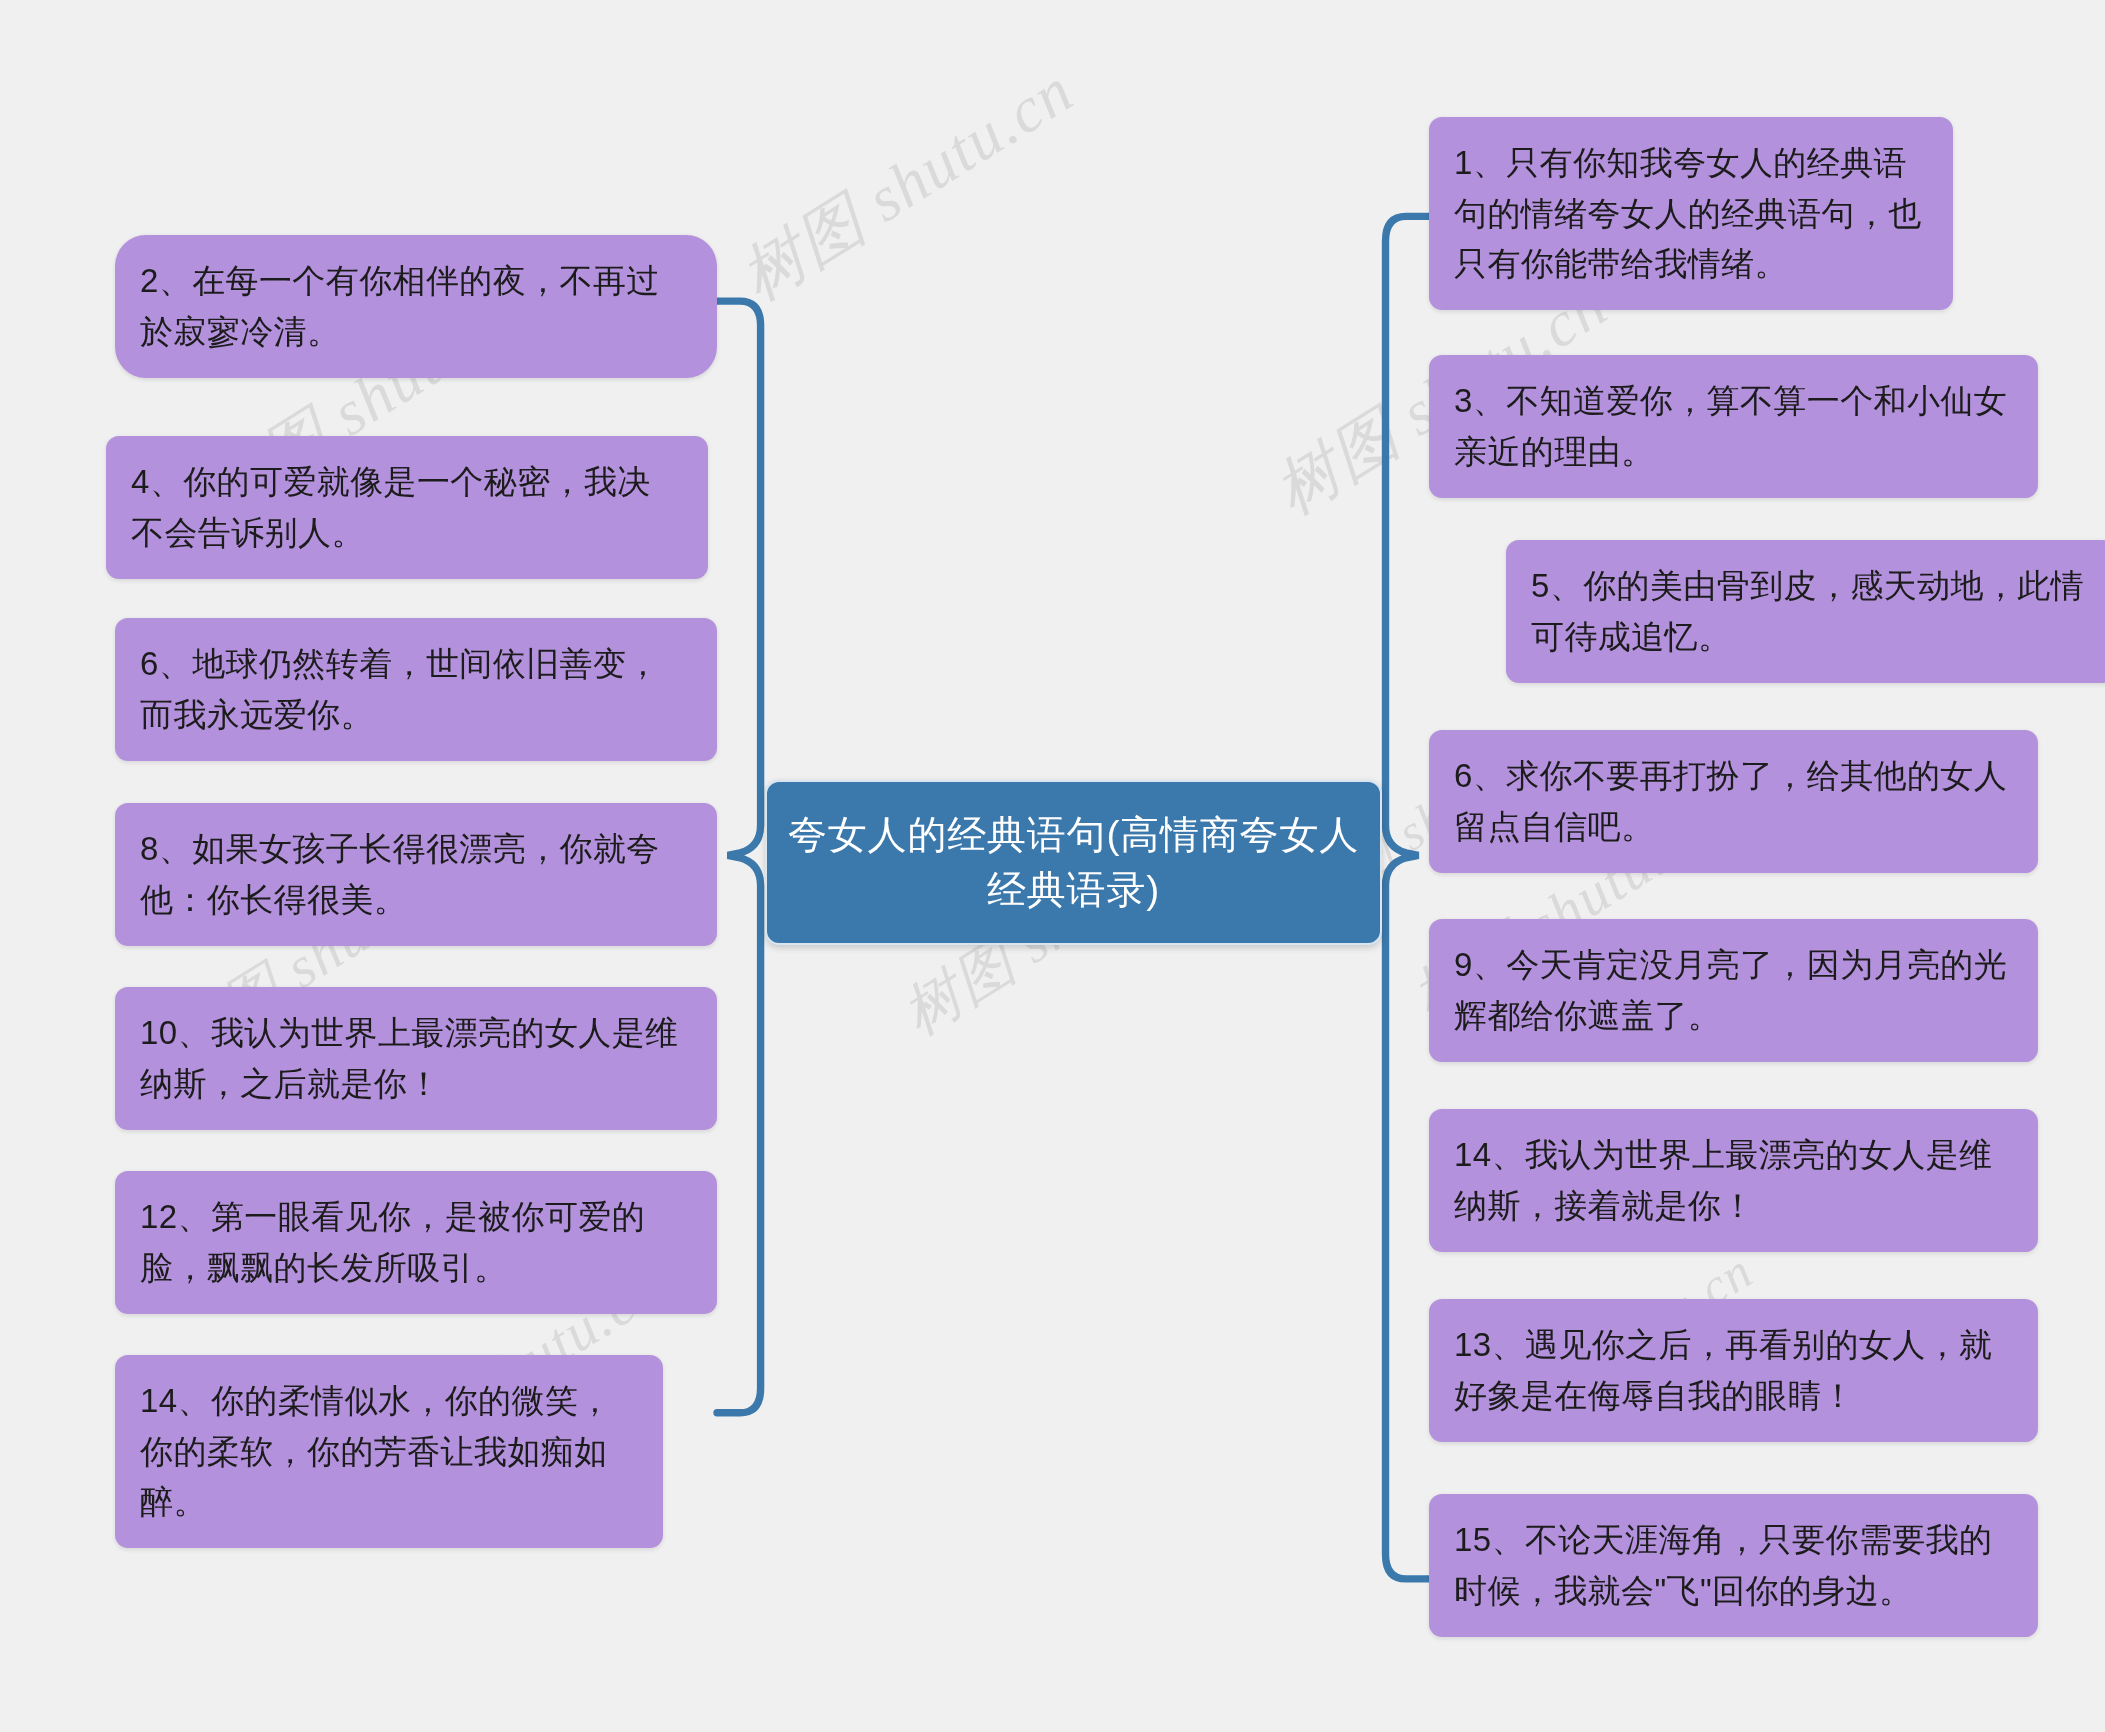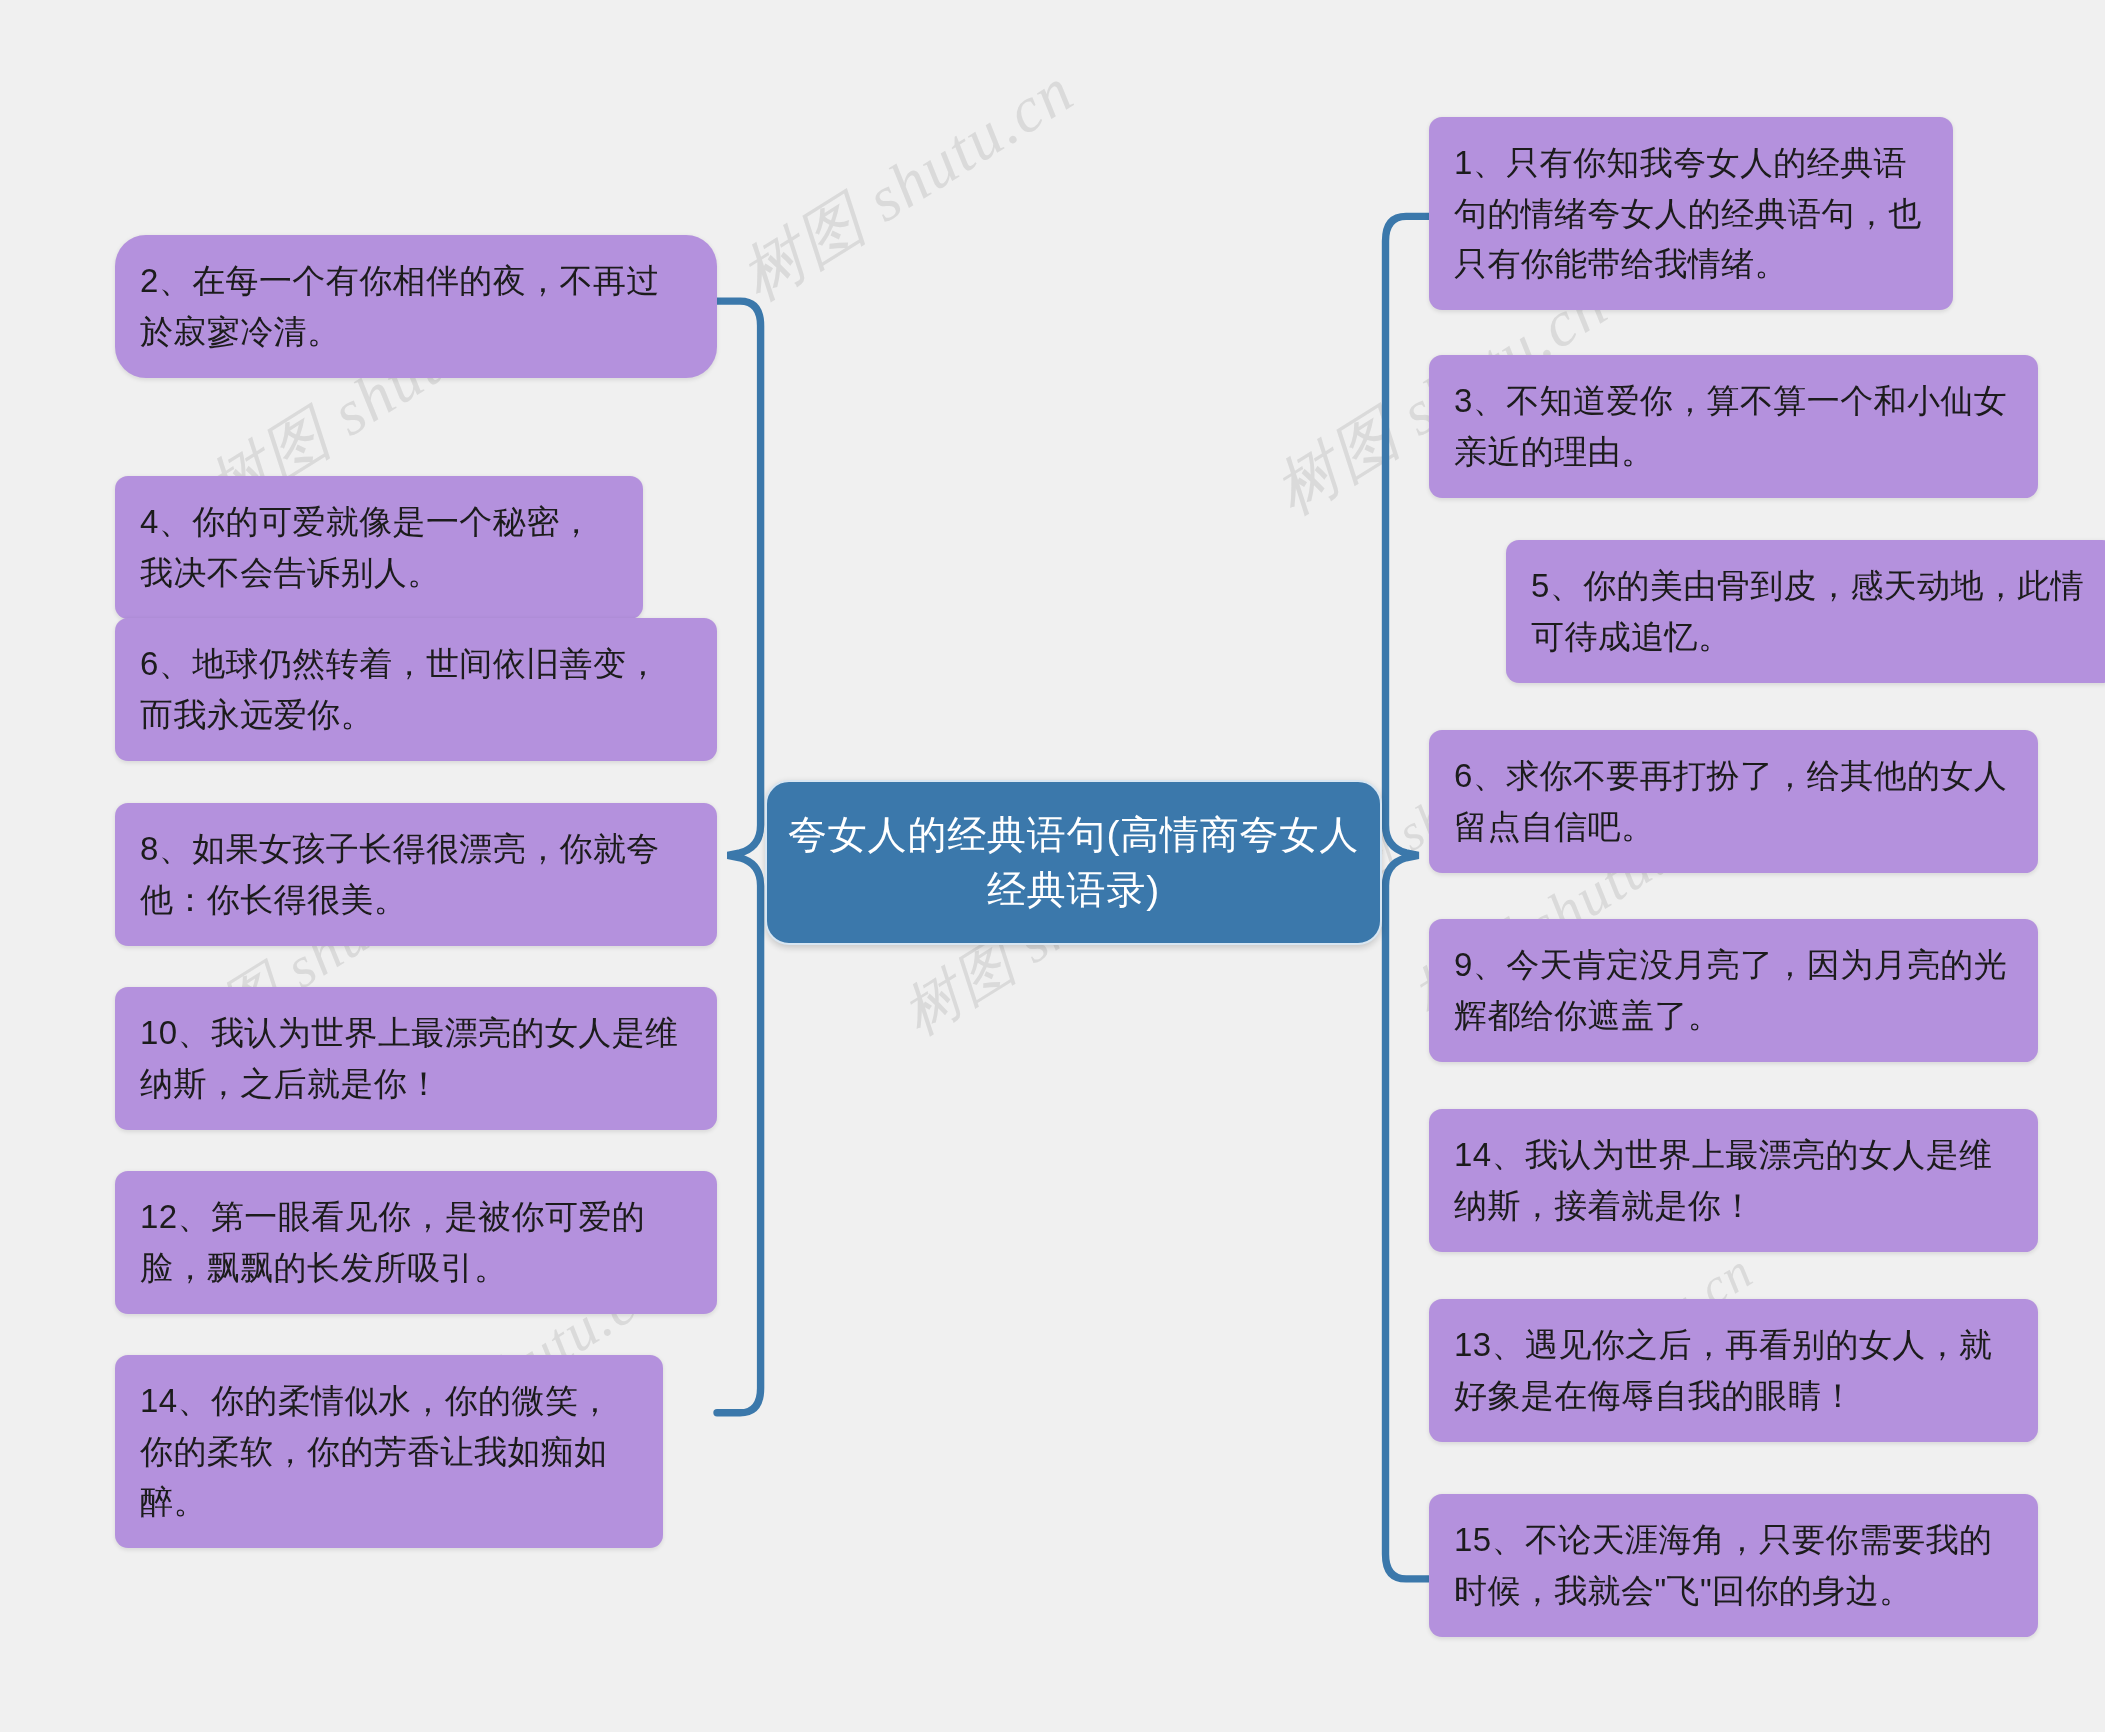--- a/index.html
+++ b/index.html
@@ -44,21 +44,21 @@
     color:#1c1c1c;
     letter-spacing:0.4px;
     font-family:"Liberation Sans","DejaVu Sans",sans-serif;
   }
   .root {
     background:#3b78ab;
     border:2.5px solid #d8e6f2;
     padding:25px 16px;
     justify-content:center;
     text-align:center;
-    border-radius:24px;
+    border-radius:14px;
     box-shadow:0 2.5px 6.6px rgba(0,0,0,.16);
   }
   .root .txt {
     font-size:39px;
     line-height:1.42;
     color:#ffffff;
     letter-spacing:0.8px;
     font-family:"Liberation Sans","DejaVu Sans",sans-serif;
   }
 </style>
@@ -87,21 +87,21 @@
 
     <g fill="none" stroke="#3b78ab" stroke-width="9" stroke-linecap="round">
       <path d="M 1738 263 L 1710 263 Q 1685 263 1685 293 L 1685 1003 Q 1685 1030 1710 1037 L 1725 1040 L 1710 1043 Q 1685 1050 1685 1077 L 1685 1890 Q 1685 1920 1710 1920 L 1738 1920"></path>
     </g>
   </svg>
 
   <div class="node leaf" style="left:115px; top:235px; width:602px;border-radius:31px;">
     <div class="txt">2、在每一个有你相伴的夜，不再过於寂寥冷清。</div>
   </div>
 
-  <div class="node leaf" style="left:115px; top:436px; width:528px;margin-top:40px;">
+  <div class="node leaf" style="left:106px; top:436px; width:602px;">
     <div class="txt">4、你的可爱就像是一个秘密，我决不会告诉别人。</div>
   </div>
 
   <div class="node leaf" style="left:115px; top:618px; width:602px;">
     <div class="txt">6、地球仍然转着，世间依旧善变，而我永远爱你。</div>
   </div>
 
   <div class="node leaf" style="left:115px; top:803px; width:602px;">
     <div class="txt">8、如果女孩子长得很漂亮，你就夸他：你长得很美。</div>
   </div>

